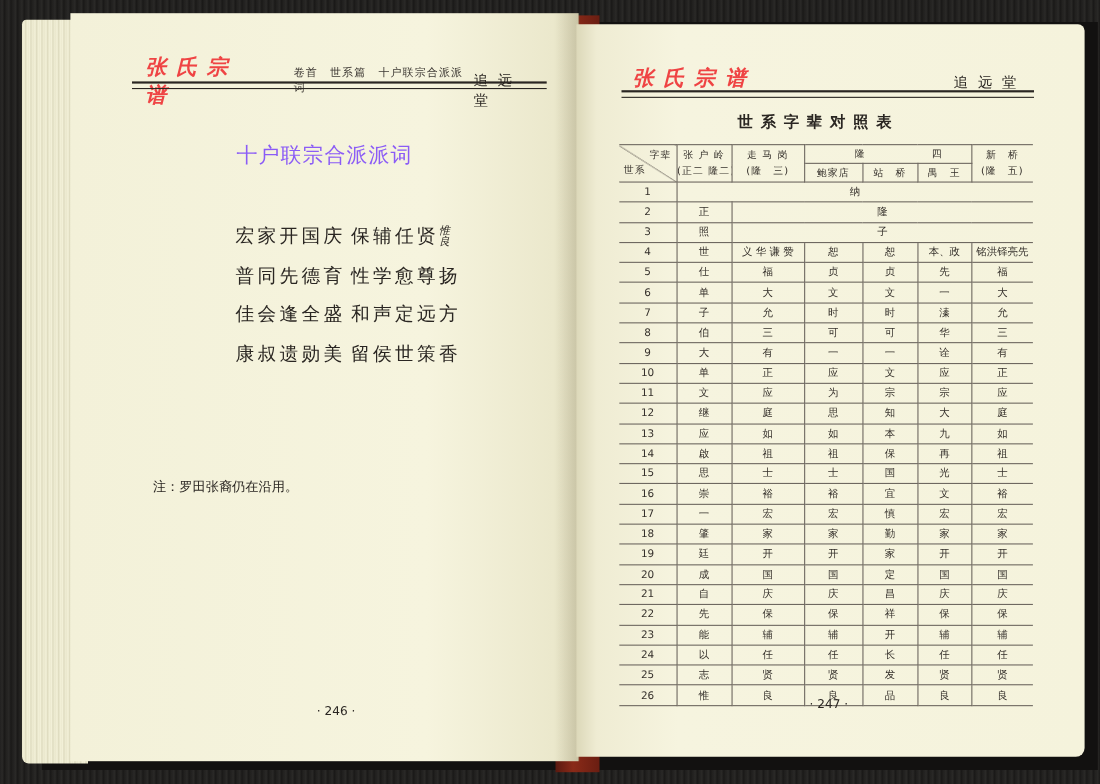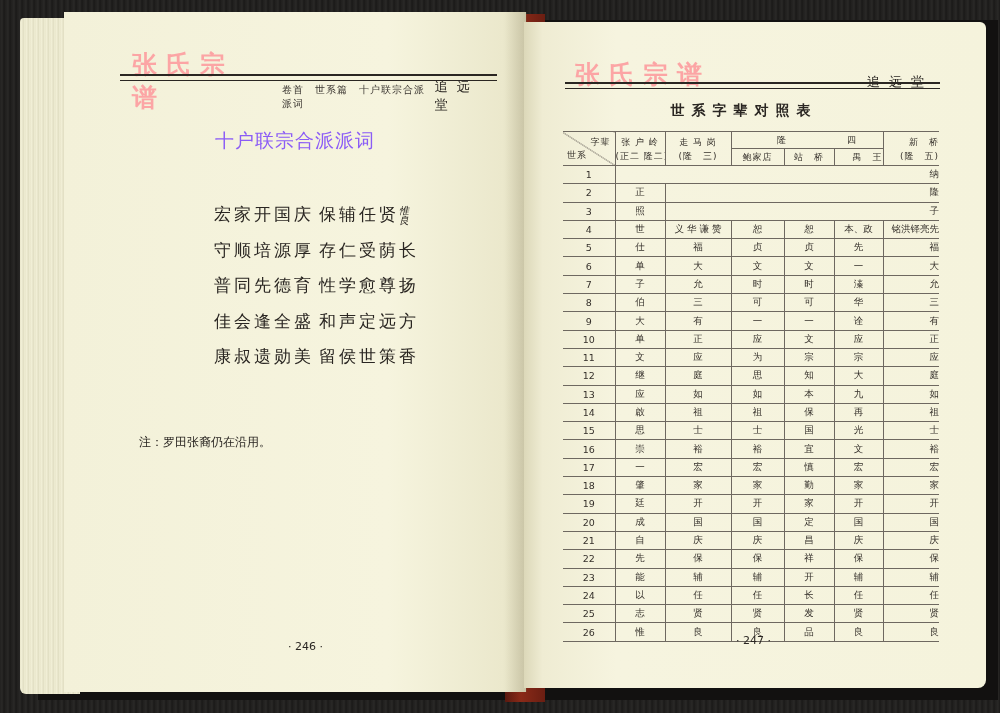--- a/index.html
+++ b/index.html
@@ -35,25 +35,25 @@
   }
   .page-right {
     left:524px; top:22px; width:462px; height:666px;
     background:linear-gradient(90deg,#dcd8b9 0%,#efecd3 4%,#f6f4df 20%,#f5f3dc 100%);
     border-radius:0 6px 8px 0;
   }
   .running-head {
     position:absolute; display:flex; align-items:flex-end;
   }
   .rh-book {
-    font-family:"DejaVu Serif", serif; font-weight:bold; 
-    font-size:25px; letter-spacing:9px; color:#fca5a5;
+    font-family:"DejaVu Serif", serif; font-weight:bold; font-style:italic;
+    font-size:19px; letter-spacing:9px; color:#ef4444;
   }
   .rh-section {
-    font-size:10px; color:#3d3833; letter-spacing:1px; margin-left:24px; margin-bottom:3px;
+    font-size:10px; color:#3d3833; letter-spacing:1px; margin-left:24px; margin-bottom:13px;
     word-spacing:6px;
   }
   .rh-hall {
     font-size:13px; letter-spacing:9px; color:#2a2622; margin-left:auto;
   }
   .rh-rule {
     position:absolute; height:4px;
     border-top:2px solid #2a2622; border-bottom:1px solid #2a2622;
   }
   .poem-title {
@@ -83,21 +83,21 @@
     position:absolute; left:563px; top:131px; width:376px;
     border-collapse:collapse; table-layout:fixed;
     font-family:"DejaVu Sans", sans-serif; font-size:9.5px; color:#35302b;
     border-top:1.5px solid #3a3530; border-bottom:1.5px solid #3a3530;
   }
   table.gen td, table.gen th {
     border:1px solid #6e6860; text-align:center; padding:0; height:17.3px;
     font-weight:normal; overflow:hidden; white-space:nowrap;
   }
   table.gen tr td:first-child, table.gen tr th:first-child { border-left:none;margin-left:45px; }
-  table.gen tr td:last-child, table.gen tr th:last-child { border-right:none;text-align:right; }
+  table.gen tr td:last-child, table.gen tr th:last-child { border-right:none; }
   table.gen thead th { height:16px; font-size:9px; letter-spacing:1px; }
   table.gen thead tr.h1 th.tall { height:32px; line-height:14px; }
   .diag {
     position:relative; background:linear-gradient(to top right, transparent calc(50% - 0.6px), #6e6860 50%, transparent calc(50% + 0.6px));
     background:linear-gradient(to bottom left, transparent calc(50% - 0.6px), #6e6860 50%, transparent calc(50% + 0.6px));
   }
   .diag .tr { position:absolute; right:4px; top:3px; }
   .diag .bl { position:absolute; left:4px; bottom:3px; }
   .shadow-left {
     position:absolute; left:505px; top:12px; width:22px; height:680px;
@@ -121,24 +121,20 @@
   <span class="rh-hall">追远堂</span>
 </div>
 <div class="rh-rule" style="left:120px; top:74px; width:377px;"></div>
 
 <div class="poem-title">十户联宗合派派词</div>
 
 <div class="poem">
   <div class="poem-line">
     <span class="c1">宏家开国庆</span>
     <span class="c2"><span>保辅任贤</span><span style="display:inline-block;width:16px;font-size:10px;line-height:10px;letter-spacing:0;vertical-align:middle;word-break:break-all;font-style:italic;">惟良</span></span>
-  </div>
-  <div class="poem-line">
-    <span class="c1">守顺培源厚</span>
-    <span class="c2">存仁受荫长</span>
   </div>
   <div class="poem-line">
     <span class="c1">普同先德育</span>
     <span class="c2">性学愈尊扬</span>
   </div>
   <div class="poem-line">
     <span class="c1">佳会逢全盛</span>
     <span class="c2">和声定远方</span>
   </div>
   <div class="poem-line">

